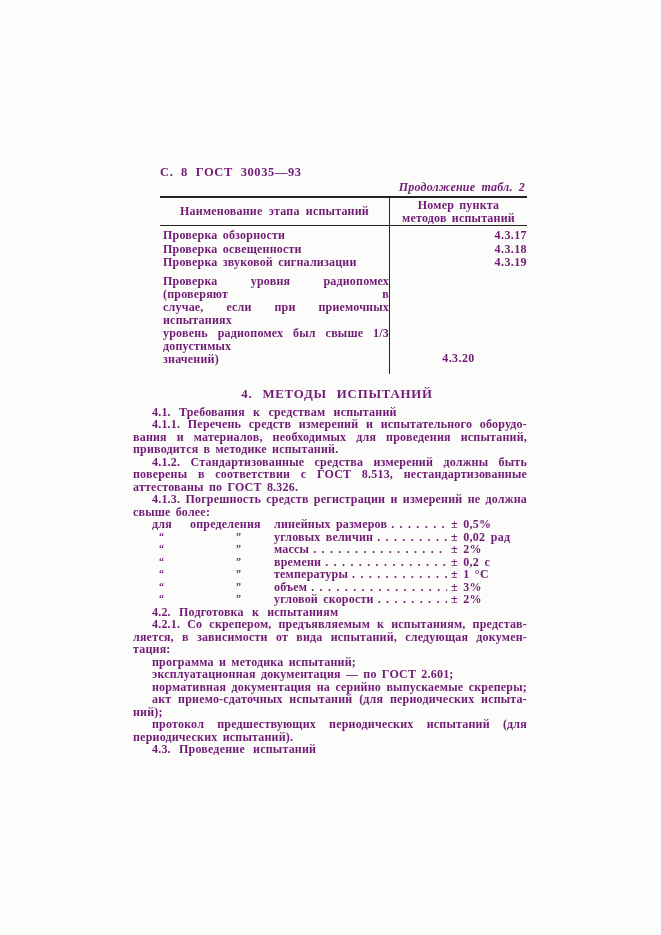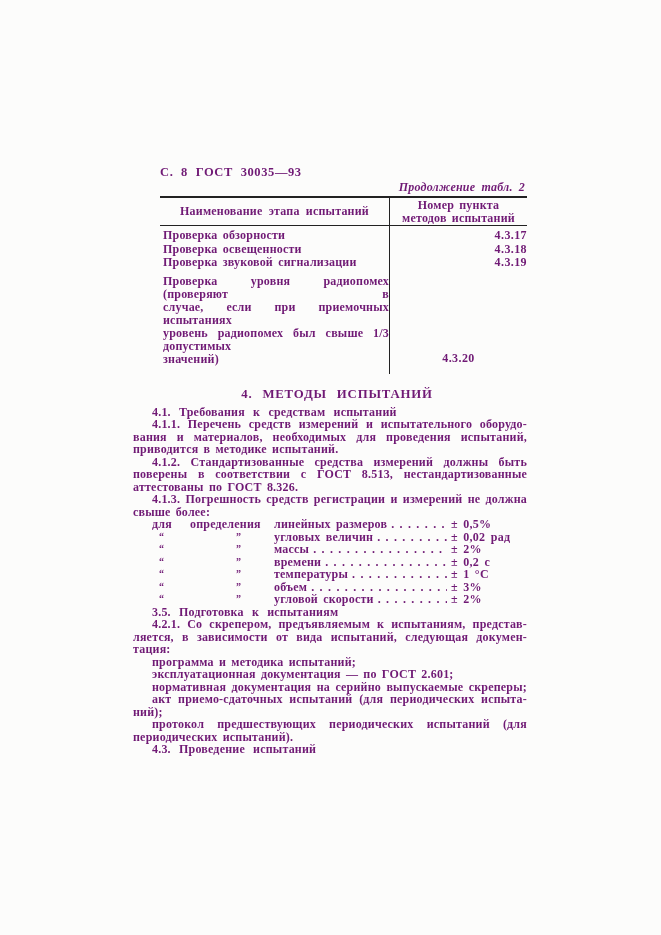--- a/index.html
+++ b/index.html
@@ -215,21 +215,21 @@
         <span class="tval">± 3%</span>
       </div>
       <div class="tol-row dit">
         <span class="tc1">“</span>
         <span class="tc2">”</span>
         <span class="tname">угловой скорости</span>
         <span class="tdots">. . . . . . . . . . . . . . . . . . . . . . . . . . . . . .</span>
         <span class="tval">± 2%</span>
       </div>
 
-      <div class="line ind w">3.5. Подготовка к испытаниям</div>
+      <div class="line ind w">4.2. Подготовка к испытаниям</div>
 
       <div class="line ind j">4.2.1. Со скрепером, предъявляемым к испытаниям, представ-</div>
       <div class="line j">ляется, в зависимости от вида испытаний, следующая докумен-</div>
       <div class="line">тация:</div>
 
       <div class="line ind">программа и методика испытаний;</div>
       <div class="line ind">эксплуатационная документация — по ГОСТ 2.601;</div>
       <div class="line ind j">нормативная документация на серийно выпускаемые скреперы;</div>
       <div class="line ind j">акт приемо-сдаточных испытаний (для периодических испыта-</div>
       <div class="line">ний);</div>

